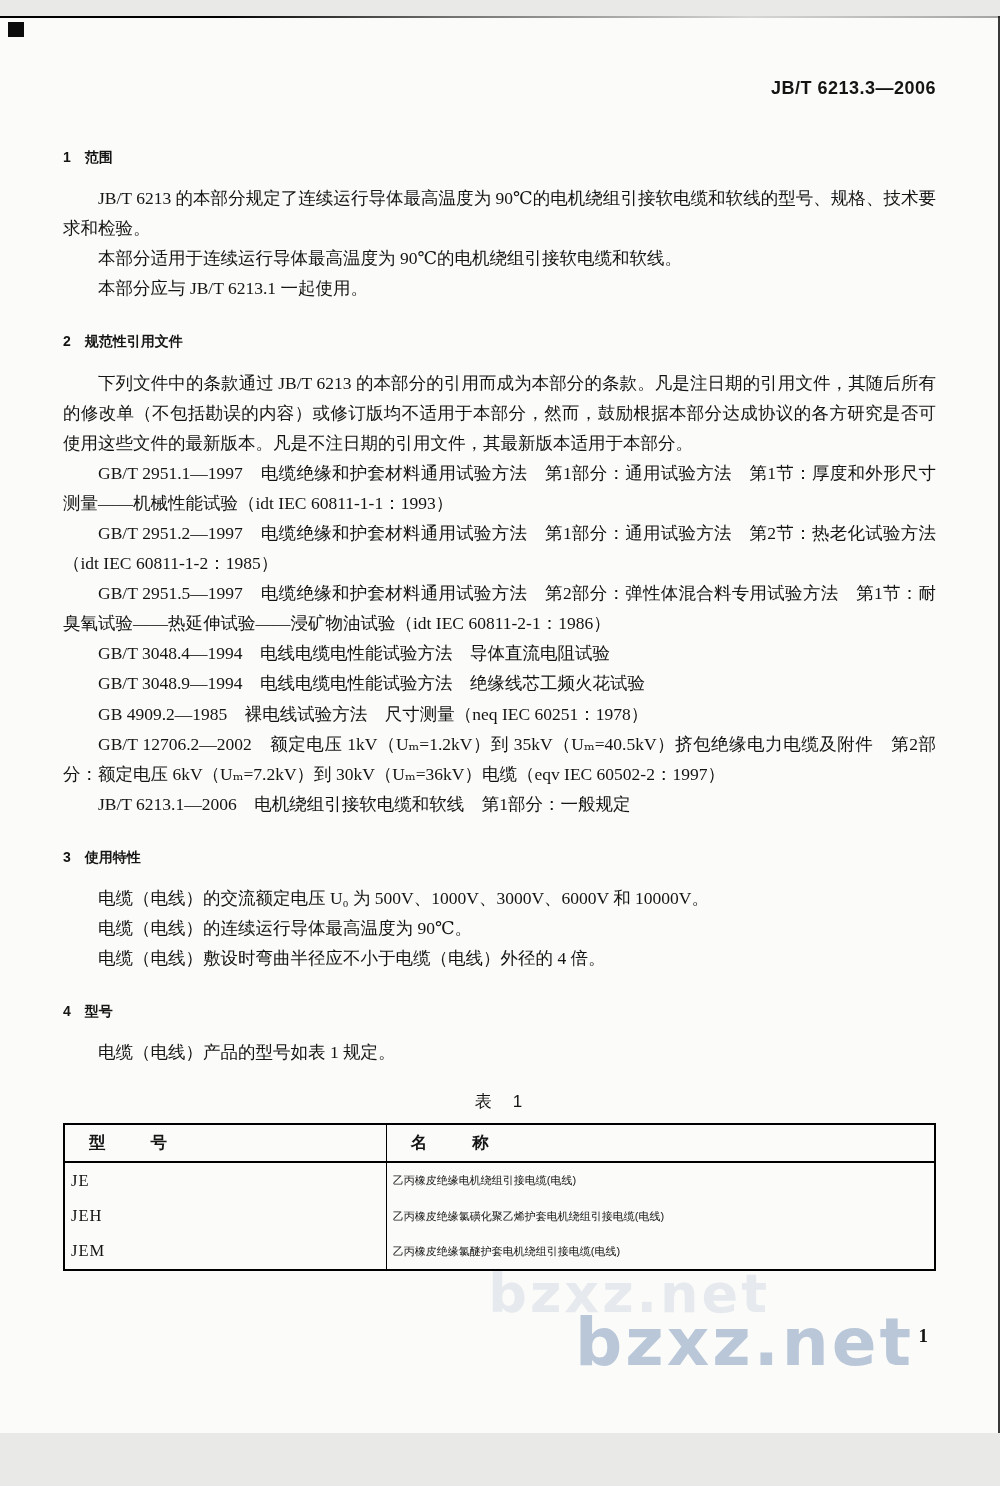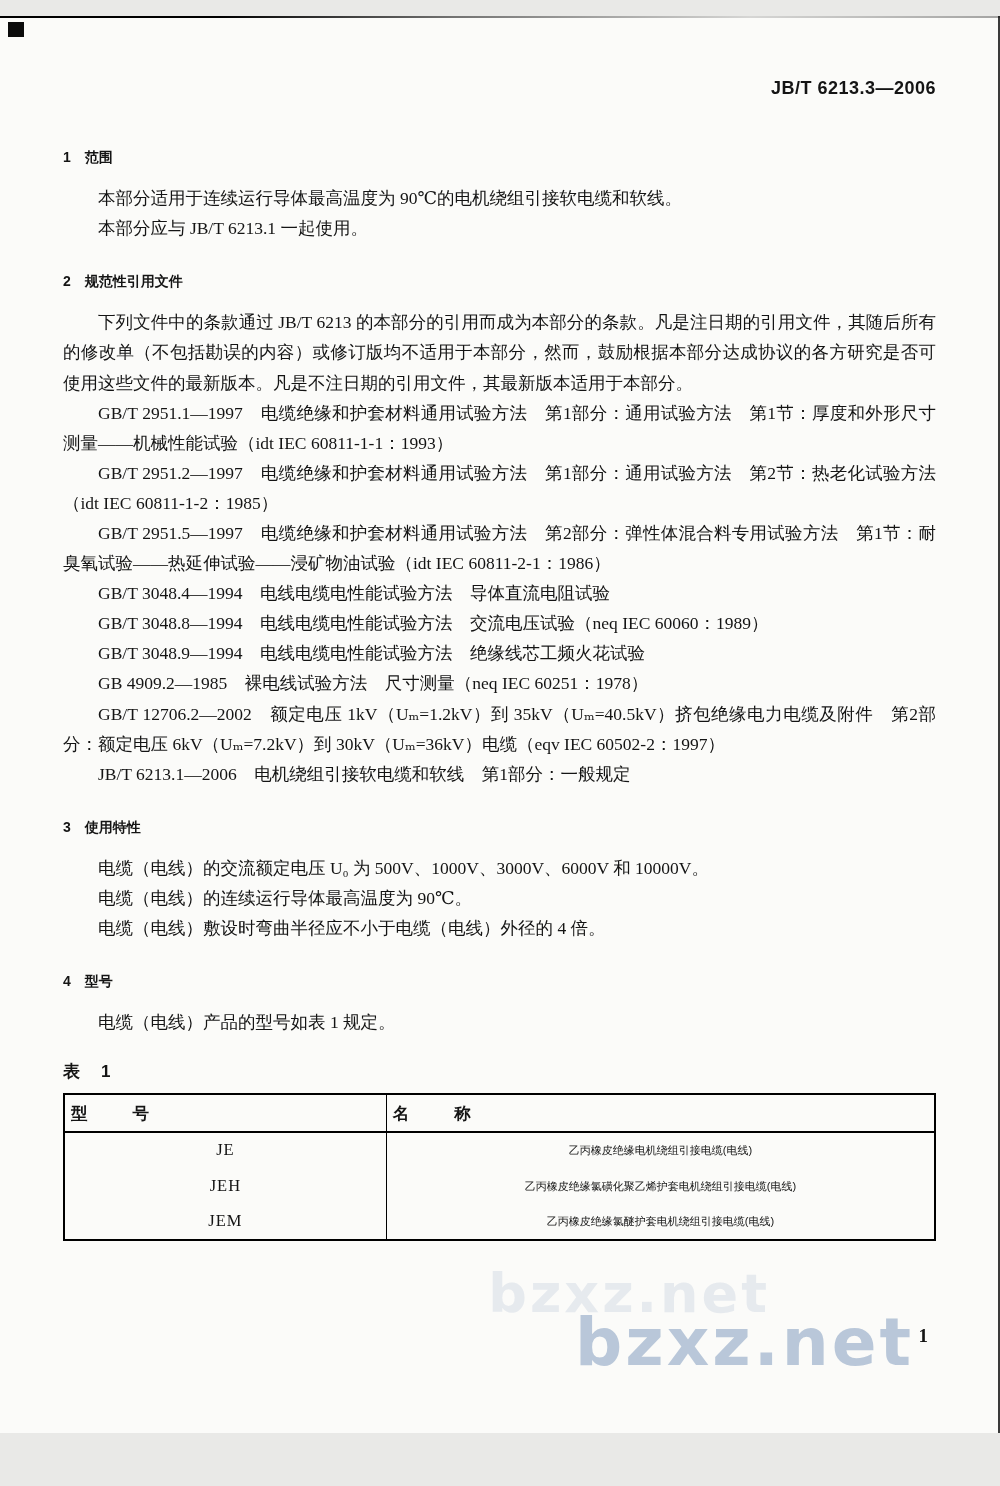--- a/index.html
+++ b/index.html
@@ -38,39 +38,39 @@
   .section{margin-top:26px;}
   .section-heading{
     font-family:"Liberation Sans","DejaVu Sans",sans-serif;
     font-weight:bold;font-size:14px;
     margin:0 0 14px 0;
   }
   .section p{margin:0;text-indent:2em;}
 
   .table-caption{
     margin-top:20px;margin-bottom:6px;
+    text-align:center;
     font-family:"Liberation Sans","DejaVu Sans",sans-serif;
-    font-weight:bold;font-size:17px;letter-spacing:2px;
+    font-weight:normal;font-size:17px;letter-spacing:2px;
   }
   table.model-table{
     width:100%;
     border-collapse:collapse;
     border:2.5px solid #000;
     font-size:16.5px;
   }
   table.model-table th{
-    font-family:Liberation Sans, sans-serif;
+    font-family:Liberation Serif, serif;
     font-weight:bold;
     border-bottom:2px solid #000;
-    padding:4px 6px;
+    padding:4px 24px;
     letter-spacing:4px;
   }
   table.model-table td{
     padding:3.5px 6px;
-    text-align:center;
   }
   .col-type{width:37%;border-right:1.5px solid #000;}
   td.col-type{font-family:"Liberation Serif","DejaVu Serif",serif;letter-spacing:1px;}
   td.col-name{font-family:Liberation Sans, sans-serif;font-size:11px;}
 
   .watermark{
     position:absolute;right:86px;bottom:52px;
     font-family:"DejaVu Sans","Liberation Sans",sans-serif;
     font-weight:bold;font-size:66px;letter-spacing:3px;
     color:rgba(167,185,208,.78);
@@ -98,32 +98,32 @@
 
   <div class="content">
 
     <div class="doc-number">JB/T 6213.3—2006</div>
 
 
     <div class="body-text">
 
       <div class="section">
         <div class="section-heading">1　范围</div>
+        <p>JB/T 6213 的本部分规定了连续运行导体最高温度为 90℃的电机绕组引接软电缆和软线的型号、规格、技术要求和检验。</p>
         <p>本部分适用于连续运行导体最高温度为 90℃的电机绕组引接软电缆和软线。</p>
         <p>本部分应与 JB/T 6213.1 一起使用。</p>
       </div>
 
       <div class="section">
         <div class="section-heading">2　规范性引用文件</div>
         <p>下列文件中的条款通过 JB/T 6213 的本部分的引用而成为本部分的条款。凡是注日期的引用文件，其随后所有的修改单（不包括勘误的内容）或修订版均不适用于本部分，然而，鼓励根据本部分达成协议的各方研究是否可使用这些文件的最新版本。凡是不注日期的引用文件，其最新版本适用于本部分。</p>
         <p>GB/T 2951.1—1997　电缆绝缘和护套材料通用试验方法　第1部分：通用试验方法　第1节：厚度和外形尺寸测量——机械性能试验（idt IEC 60811-1-1：1993）</p>
         <p>GB/T 2951.2—1997　电缆绝缘和护套材料通用试验方法　第1部分：通用试验方法　第2节：热老化试验方法（idt IEC 60811-1-2：1985）</p>
         <p>GB/T 2951.5—1997　电缆绝缘和护套材料通用试验方法　第2部分：弹性体混合料专用试验方法　第1节：耐臭氧试验——热延伸试验——浸矿物油试验（idt IEC 60811-2-1：1986）</p>
         <p>GB/T 3048.4—1994　电线电缆电性能试验方法　导体直流电阻试验</p>
-        <p>GB/T 3048.8—1994　电线电缆电性能试验方法　交流电压试验（neq IEC 60060：1989）</p>
         <p>GB/T 3048.9—1994　电线电缆电性能试验方法　绝缘线芯工频火花试验</p>
         <p>GB 4909.2—1985　裸电线试验方法　尺寸测量（neq IEC 60251：1978）</p>
         <p>GB/T 12706.2—2002　额定电压 1kV（Uₘ=1.2kV）到 35kV（Uₘ=40.5kV）挤包绝缘电力电缆及附件　第2部分：额定电压 6kV（Uₘ=7.2kV）到 30kV（Uₘ=36kV）电缆（eqv IEC 60502-2：1997）</p>
         <p>JB/T 6213.1—2006　电机绕组引接软电缆和软线　第1部分：一般规定</p>
       </div>
 
       <div class="section">
         <div class="section-heading">3　使用特性</div>
         <p>电缆（电线）的交流额定电压 U₀ 为 500V、1000V、3000V、6000V 和 10000V。</p>
         <p>电缆（电线）的连续运行导体最高温度为 90℃。</p>

